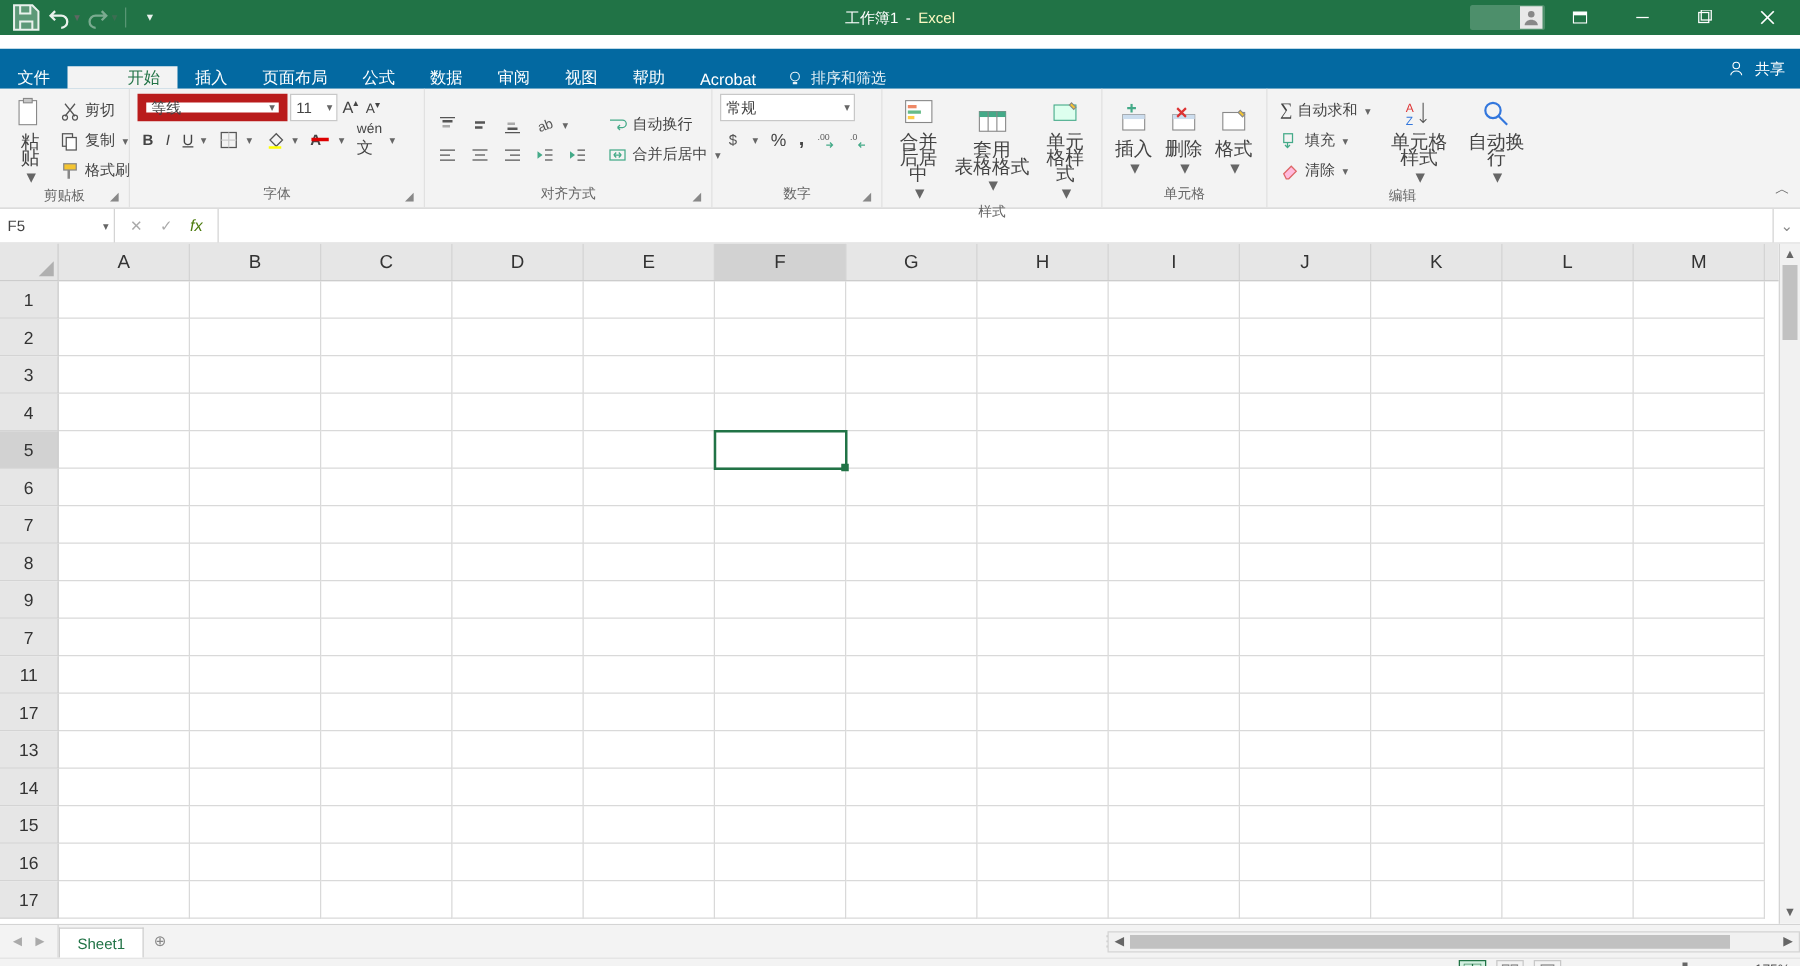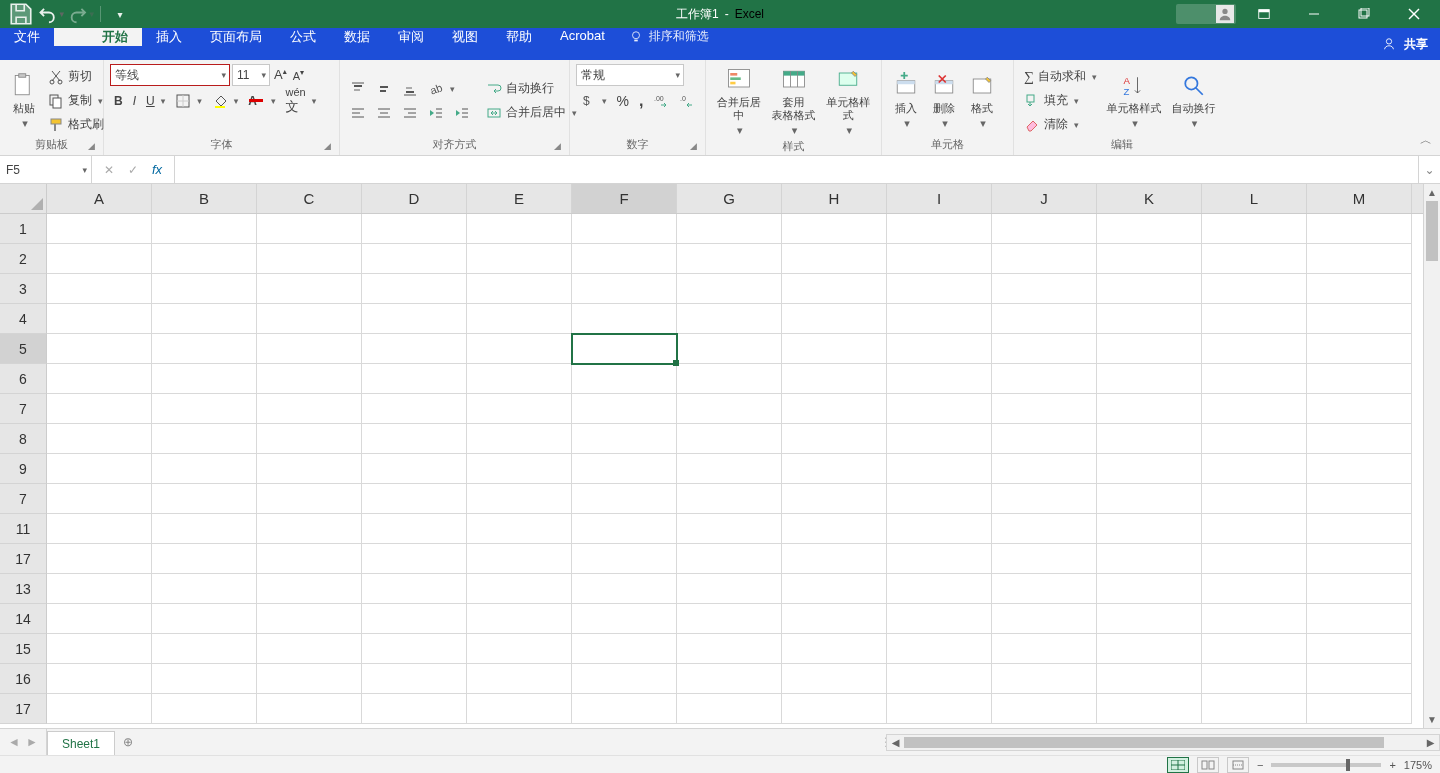--- a/index.html
+++ b/index.html
@@ -4,61 +4,61 @@
 <style>
 * { margin: 0; padding: 0; box-sizing: border-box; font-family: "Microsoft YaHei", "Segoe UI", sans-serif; }
 body { width: 1440px; height: 773px; overflow: hidden; background: #fff; font-size: 12px; color: #444; }
 
 
 .titlebar { height: 28px; background: #217346; display: flex; align-items: center; color: #fff; position: relative; }
 .qat { display: flex; align-items: center; gap: 4px; padding-left: 8px; }
 .qat .btn { width: 26px; height: 24px; display: flex; align-items: center; justify-content: center; color: #fff; opacity: .9; }
 .qat .sep { width: 1px; height: 16px; background: rgba(255,255,255,.25); margin: 0 2px; }
 .title-center { position: absolute; left: 50%; transform: translateX(-50%); display: flex; align-items: center; gap: 6px; font-size: 12px; }
-.title-center .appname { color: #000000; text-align: center; }
+.title-center .appname { color: #fef9c3; text-align: center; }
 .title-right { margin-left: auto; display: flex; align-items: center; gap: 6px; padding-right: 4px; }
 .title-right .user { width: 60px; height: 20px; background: rgba(255,255,255,.2); border-radius: 2px; display:flex; align-items:center; justify-content:flex-end; padding-right:2px;}
 .title-right .avatar { width:18px; height:18px; background:#e8e8e8; display:flex; align-items:center; justify-content:center; color:#888; }
 .winbtn { width: 44px; height: 28px; display: flex; align-items: center; justify-content: center; color: #fff; }
 
 
-.ribbon-tabs { height: 32px; background: #1d4ed8; display: flex; align-items: flex-start; position: relative; }
+.ribbon-tabs { height: 32px; background: #0369a1; display: flex; align-items: flex-end; position: relative; margin-top: 11px; }
 .rtab { padding: 0 14px; display: flex; align-items: center; color: #fff; font-size: 13px; cursor: pointer; }
-.rtab.active { background: #f3f3f3; color: #217346; font-weight: 700; padding-left: 48px; }
+.rtab.active { background: #f3f3f3; color: #217346; font-weight: 400; padding-left: 48px; }
 .tell-me { display:flex; align-items:center; gap:6px; color:#fff; margin-left:10px; opacity:.9; }
-.share { position:absolute; right:12px; top:0; height:100%; display:flex; align-items:center; color:#fff; gap:8px;font-weight:bold; }
+.share { position:absolute; right:12px; top:0; height:100%; display:flex; align-items:center; color:#fff; gap:8px; }
 
 
 .ribbon { height: 96px; background: #f3f3f3; border-bottom: 1px solid #d4d4d4; display: flex; position: relative; }
 .rgroup { display: flex; flex-direction: column; border-right: 1px solid #e1e1e1; padding: 4px 6px 0 6px; }
 .rgroup .label { text-align: center; font-size: 11px; color: #666; height: 18px; line-height: 14px; margin-top: auto; position:relative;}
 .rgroup .label .dlg { position:absolute; right:2px; bottom:2px; font-size:9px; color:#888;}
 .rbtns { display: flex; align-items: center; gap: 2px; flex: 1; }
 .col { display: flex; flex-direction: column; gap: 2px; }
 .sbtn { height: 22px; display: flex; align-items: center; gap: 4px; padding: 0 4px; color: #444; font-size: 12px; white-space: nowrap; }
 .sbtn svg, .sbtn .ic { width: 16px; height: 16px; }
 .bigbtn { display: flex; flex-direction: column; align-items: center; justify-content: flex-start; padding: 2px 4px; gap:2px; }
 .bigbtn .ic { width: 28px; height: 28px; }
-.bigbtn span { font-size: 11px; text-align:center; line-height:13px; }
+.bigbtn span { font-size: 15px; text-align:center; line-height:13px; }
 .drop { font-size: 9px; color: #666; margin-left:2px; }
 
-.fontname { width: 120px; height: 22px; border: 1px solid #b91c1c; background: #fff; display:flex; align-items:center; padding:0 4px; font-size:12px; position:relative;}
+.fontname { width: 120px; height: 22px; border: 7px solid #b91c1c; background: #fff; display:flex; align-items:center; padding:0 4px; font-size:12px; position:relative;}
 .fontsize { width: 38px; height:22px; border:1px solid #c8c8c8; background:#fff; display:flex; align-items:center; padding:0 4px; font-size:12px; position:relative;}
 .combo { width: 108px; height:22px; border:1px solid #c8c8c8; background:#fff; display:flex; align-items:center; padding:0 4px; font-size:12px; position:relative;}
 .dd { position:absolute; right:3px; top:50%; transform:translateY(-50%); font-size:9px; color:#666; }
 
 .collapse-ribbon { position:absolute; right:8px; bottom:6px; color:#666; }
 
 
 .fbar { height: 28px; border-bottom: 1px solid #d4d4d4; display: flex; align-items: stretch; background:#fff; }
 .namebox { width: 92px; border-right: 1px solid #d4d4d4; display:flex; align-items:center; padding:0 6px; position:relative; font-size:12px;}
 .namebox .dd { right:4px; }
 .fx-btns { display:flex; align-items:center; gap:2px; padding:0 6px; border-right:1px solid #d4d4d4; }
 .fx-btns .b { width:22px; height:22px; display:flex; align-items:center; justify-content:center; color:#aaa; }
-.fx-btns .fx { font-style:italic; color:#0369a1; font-size:13px; }
+.fx-btns .fx { font-style:italic; color:#4d7c0f; font-size:13px; }
 .formula-input { flex:1; padding:0 6px; display:flex; align-items:center; }
 .fbar-expand { width:22px; border-left:1px solid #d4d4d4; display:flex; align-items:center; justify-content:center; color:#888; }
 
 
 .grid-wrap { position: relative; height: 544px; background:#fff; display:flex; }
 .rowhdrs { width: 47px; display:flex; flex-direction:column; }
 .selectall { height: 30px; background:#e6e6e6; border-right:1px solid #ccc; border-bottom:1px solid #ccc; position:relative; }
 .selectall::after { content:''; position:absolute; right:3px; bottom:3px; width:0;height:0; border-style:solid; border-width:0 0 12px 12px; border-color:transparent transparent #b0b0b0 transparent; }
 .rowhdr { height:30px; background:#e6e6e6; border-right:1px solid #ccc; border-bottom:1px solid #d4d4d4; display:flex; align-items:center; justify-content:center; font-size:14px; color:#333; }
 .rowhdr.sel { background:#d2d2d2; }

